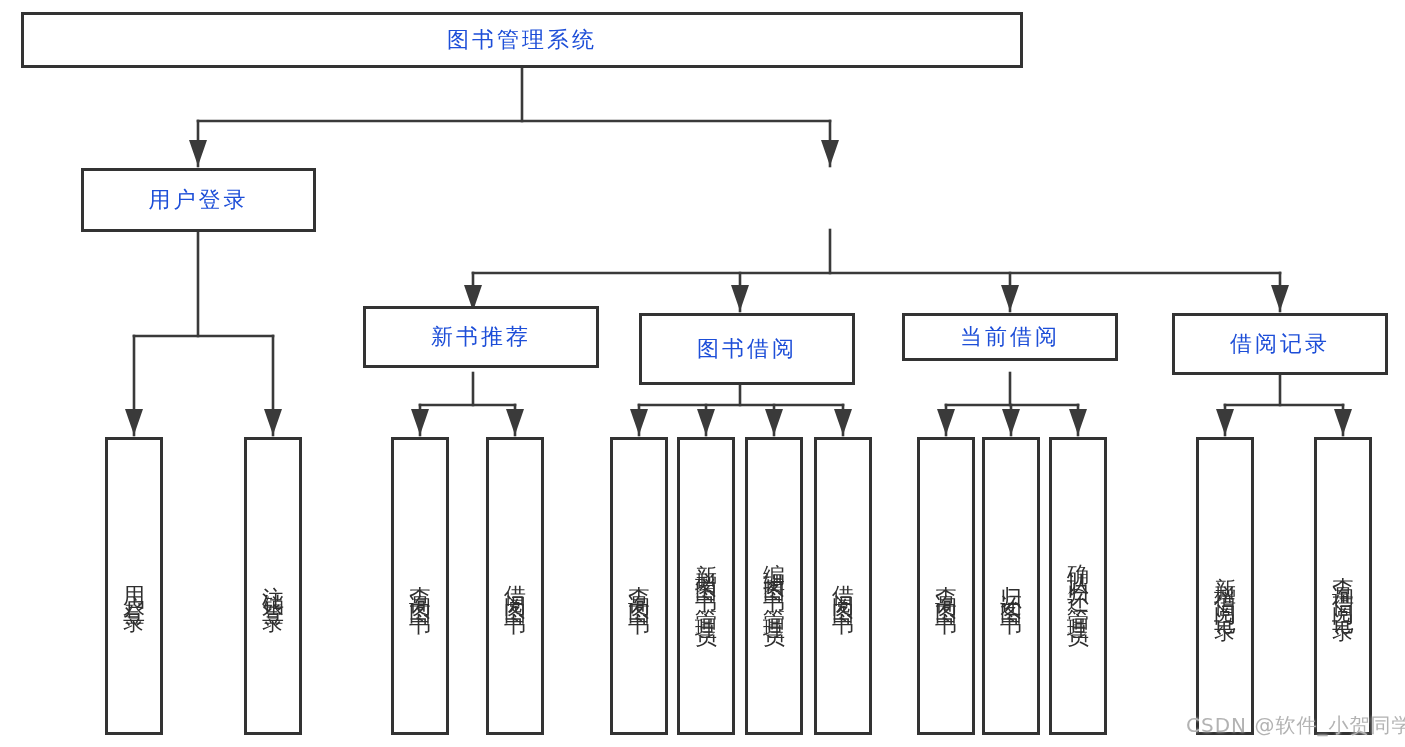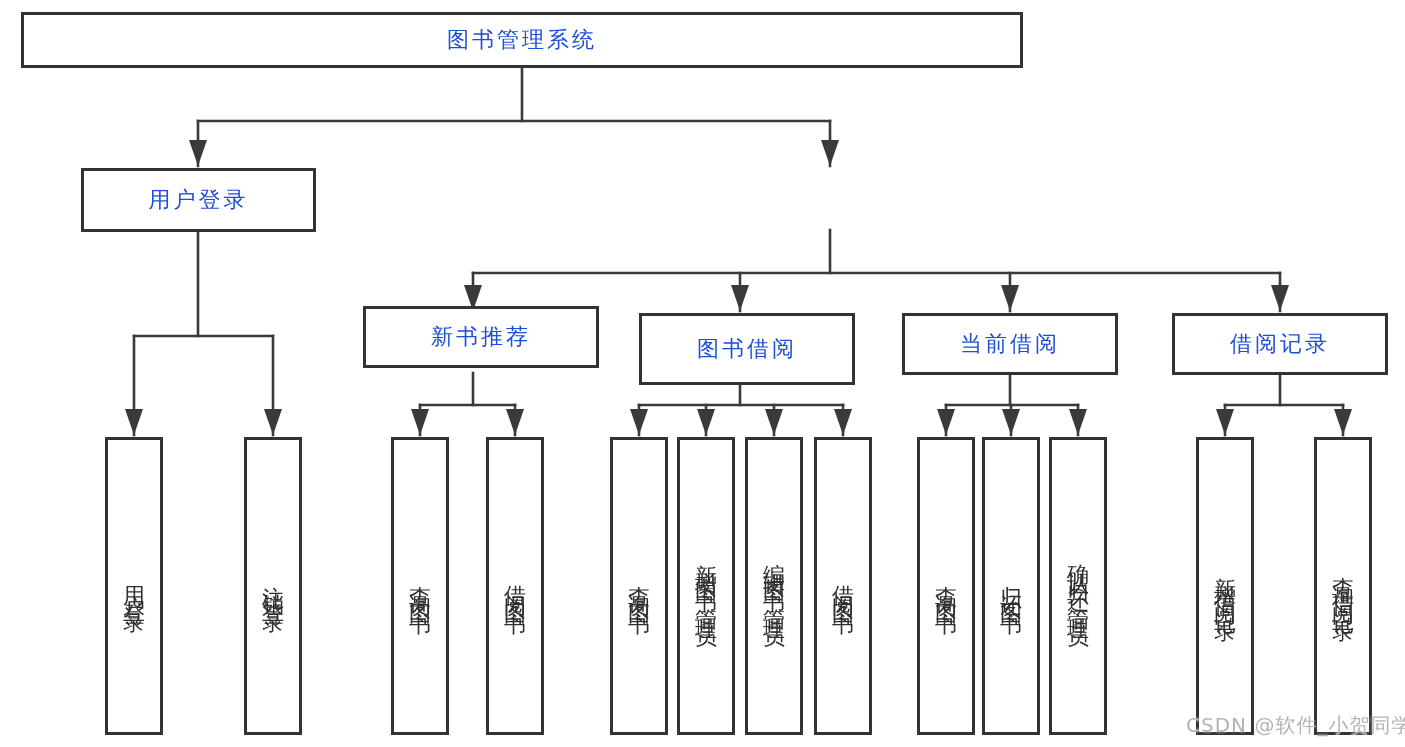--- a/index.html
+++ b/index.html
@@ -111,21 +111,21 @@
   <div class="hbox" style="left:81px;top:168px;width:235px;height:64px;">
     <span>用户登录</span>
   </div>
 
   <div class="hbox" style="left:363px;top:306px;width:236px;height:62px;">
     <span>新书推荐</span>
   </div>
   <div class="hbox" style="left:632px;top:313px;width:216px;height:72px;margin-left:7px;">
     <span>图书借阅</span>
   </div>
-  <div class="hbox" style="left:902px;top:313px;width:216px;height:62px;">
+  <div class="hbox" style="left:902px;top:313px;width:216px;height:48px;">
     <span>当前借阅</span>
   </div>
   <div class="hbox" style="left:1172px;top:313px;width:216px;height:62px;">
     <span>借阅记录</span>
   </div>
 
   <div class="leaf" style="left:105px;">
     <span class="vtext">用户登录</span>
   </div>
   <div class="leaf" style="left:244px;">

